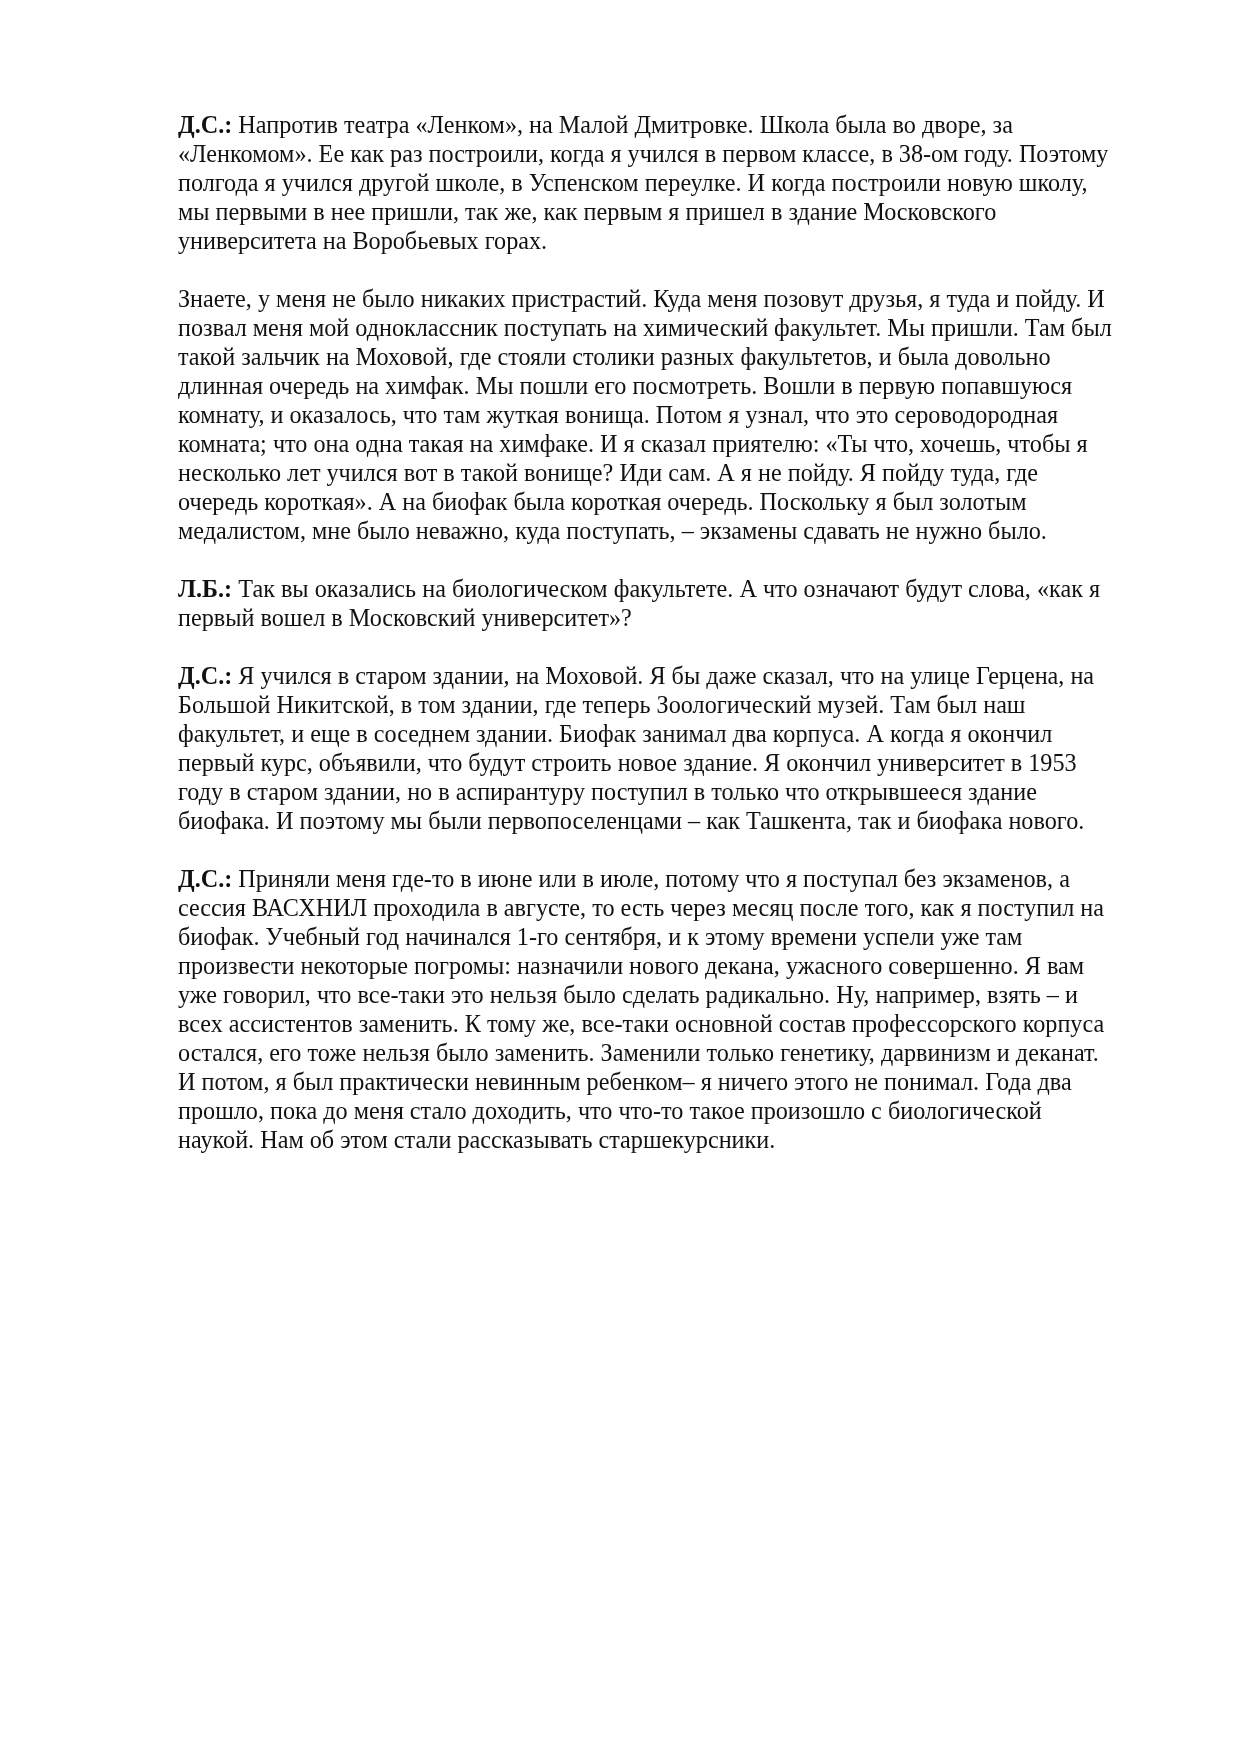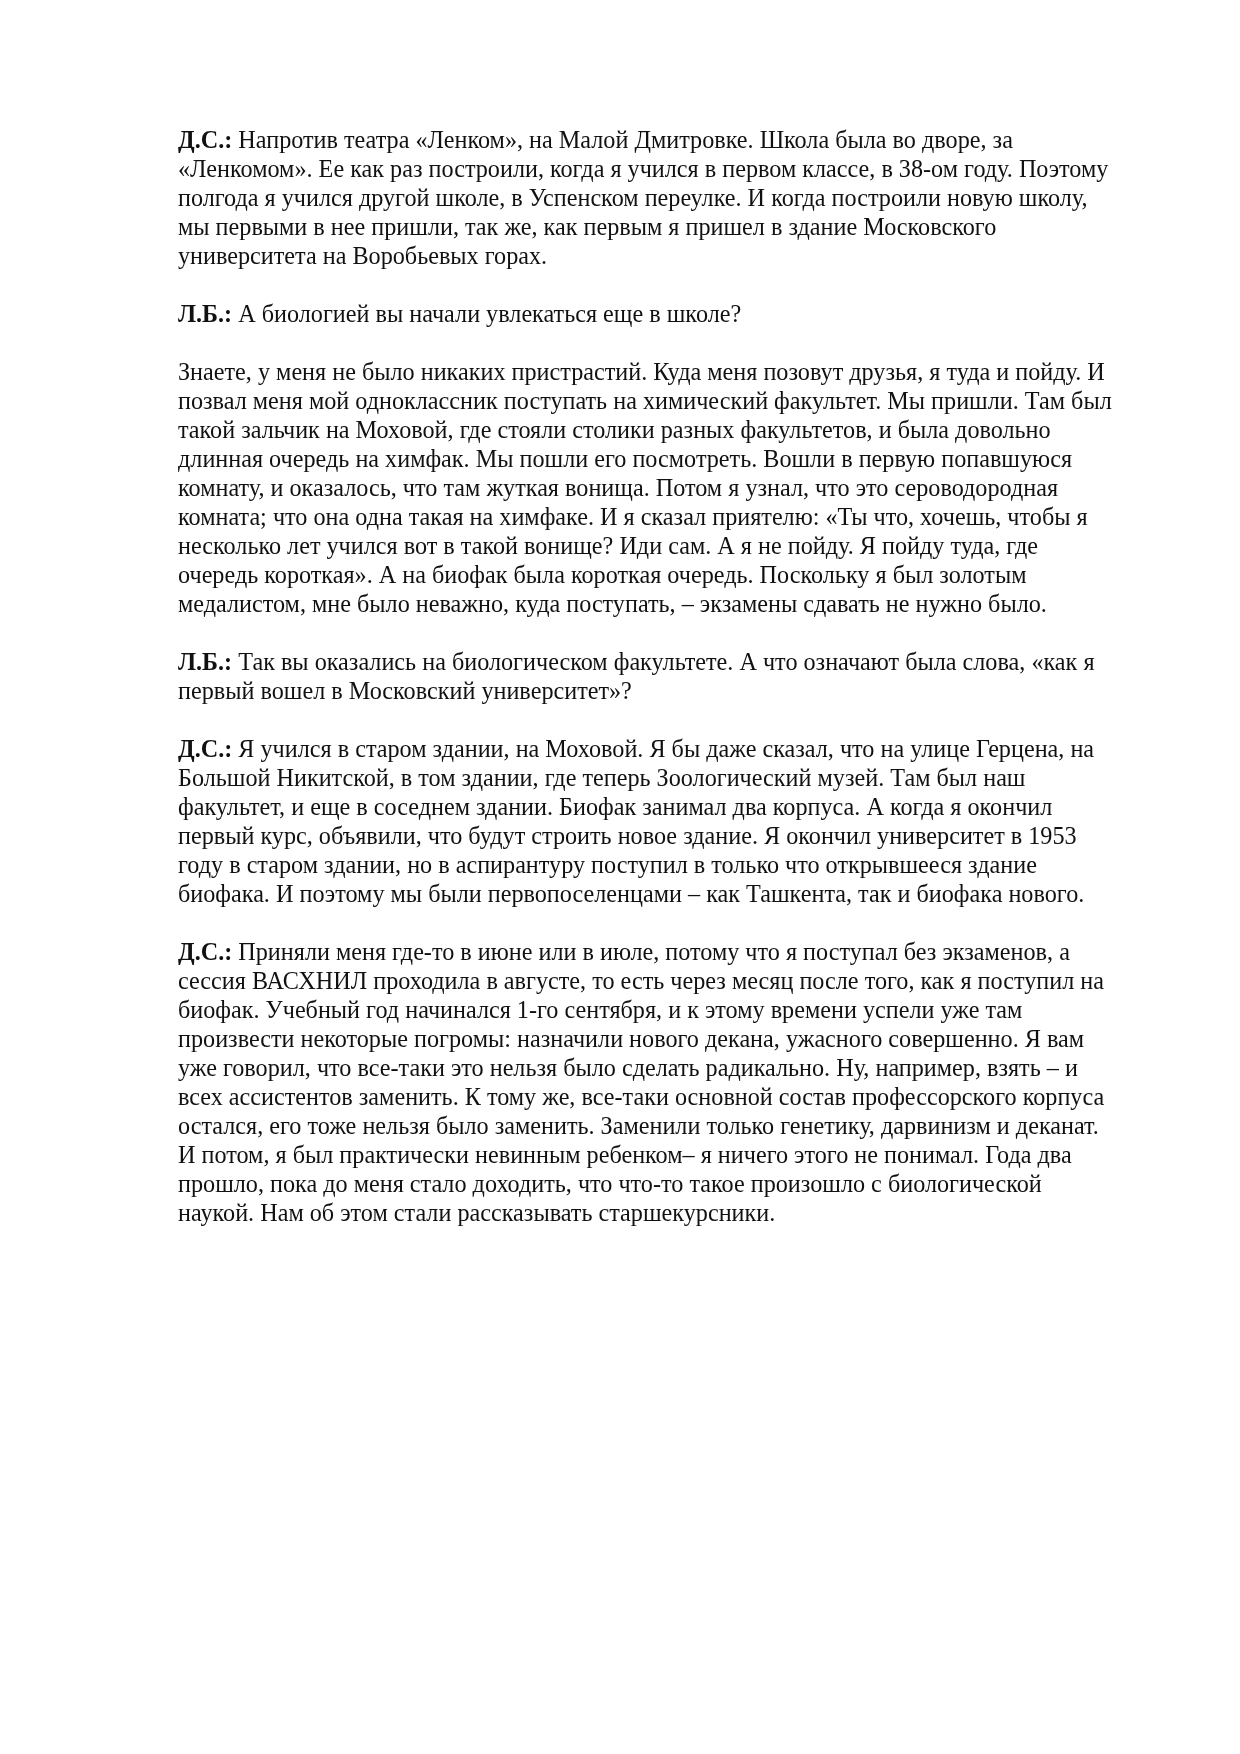--- a/index.html
+++ b/index.html
@@ -7,43 +7,42 @@
   .page {
     position: absolute;
     left: 178px;
     top: 110px;
     width: 1000px;
     font-family: "Liberation Serif", "DejaVu Serif", serif;
     font-size: 24.2px;
     line-height: 29px;
     color: #111111;
   }
-  .para { margin: 15px 0 29px 0; white-space: pre-line; }
+  .para { margin: 0 0 29px 0; white-space: pre-line; }
   .speaker { font-weight: bold; }
 </style>
 </head>
 <body>
 
 <div class="page">
   <p class="para"><span class="speaker">Д.С.:</span><span> Напротив театра «Ленком», на Малой Дмитровке. Школа была во дворе, за
 «Ленкомом». Ее как раз построили, когда я учился в первом классе, в 38-ом году. Поэтому
 полгода я учился другой школе, в Успенском переулке. И когда построили новую школу,
 мы первыми в нее пришли, так же, как первым я пришел в здание Московского
 университета на Воробьевых горах.</span></p>
-  <p class="para"><span class="speaker">Л.Б.:</span><span> А биологией вы начали увлекаться еще в школе?</span></p>
   <p class="para"><span class="speaker"></span><span>Знаете, у меня не было никаких пристрастий. Куда меня позовут друзья, я туда и пойду. И
 позвал меня мой одноклассник поступать на химический факультет. Мы пришли. Там был
 такой зальчик на Моховой, где стояли столики разных факультетов, и была довольно
 длинная очередь на химфак. Мы пошли его посмотреть. Вошли в первую попавшуюся
 комнату, и оказалось, что там жуткая вонища. Потом я узнал, что это сероводородная
 комната; что она одна такая на химфаке. И я сказал приятелю: «Ты что, хочешь, чтобы я
 несколько лет учился вот в такой вонище? Иди сам. А я не пойду. Я пойду туда, где
 очередь короткая». А на биофак была короткая очередь. Поскольку я был золотым
 медалистом, мне было неважно, куда поступать, – экзамены сдавать не нужно было.</span></p>
-  <p class="para"><span class="speaker">Л.Б.:</span><span> Так вы оказались на биологическом факультете. А что означают была слова, «как я
+  <p class="para"><span class="speaker">Л.Б.:</span><span> Так вы оказались на биологическом факультете. А что означают будут слова, «как я
 первый вошел в Московский университет»?</span></p>
   <p class="para"><span class="speaker">Д.С.:</span><span> Я учился в старом здании, на Моховой. Я бы даже сказал, что на улице Герцена, на
 Большой Никитской, в том здании, где теперь Зоологический музей. Там был наш
 факультет, и еще в соседнем здании. Биофак занимал два корпуса. А когда я окончил
 первый курс, объявили, что будут строить новое здание. Я окончил университет в 1953
 году в старом здании, но в аспирантуру поступил в только что открывшееся здание
 биофака. И поэтому мы были первопоселенцами – как Ташкента, так и биофака нового.</span></p>
   <p class="para"><span class="speaker">Д.С.:</span><span> Приняли меня где-то в июне или в июле, потому что я поступал без экзаменов, а
 сессия ВАСХНИЛ проходила в августе, то есть через месяц после того, как я поступил на
 биофак. Учебный год начинался 1-го сентября, и к этому времени успели уже там

